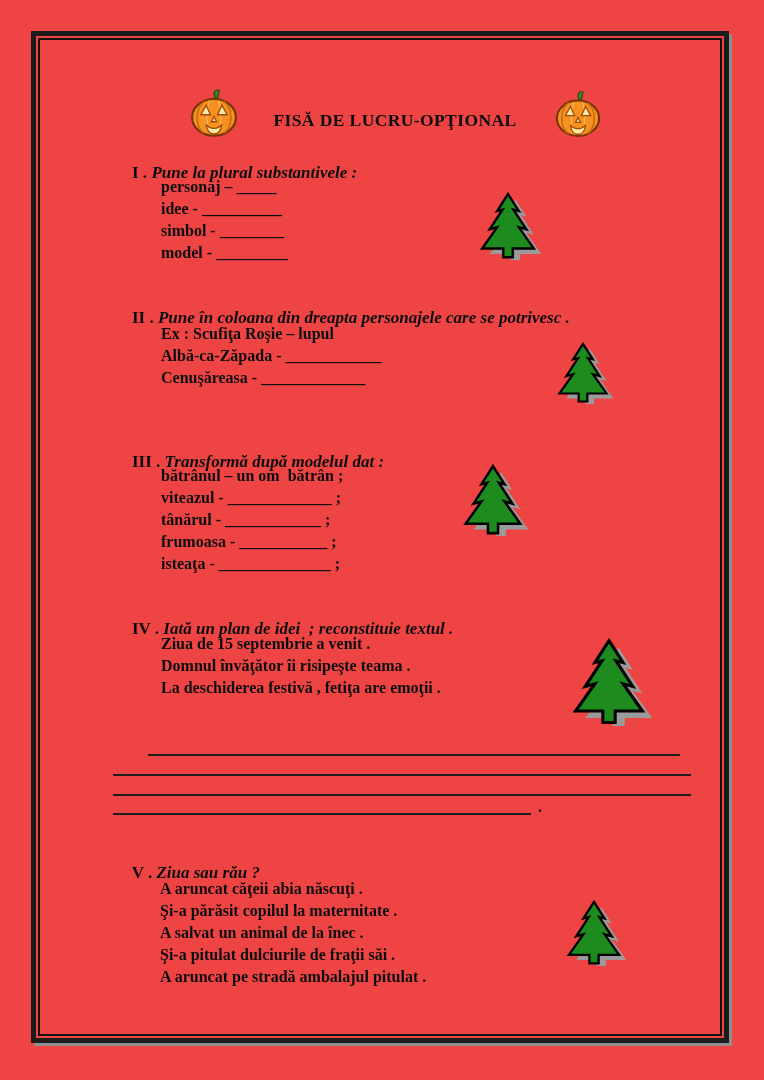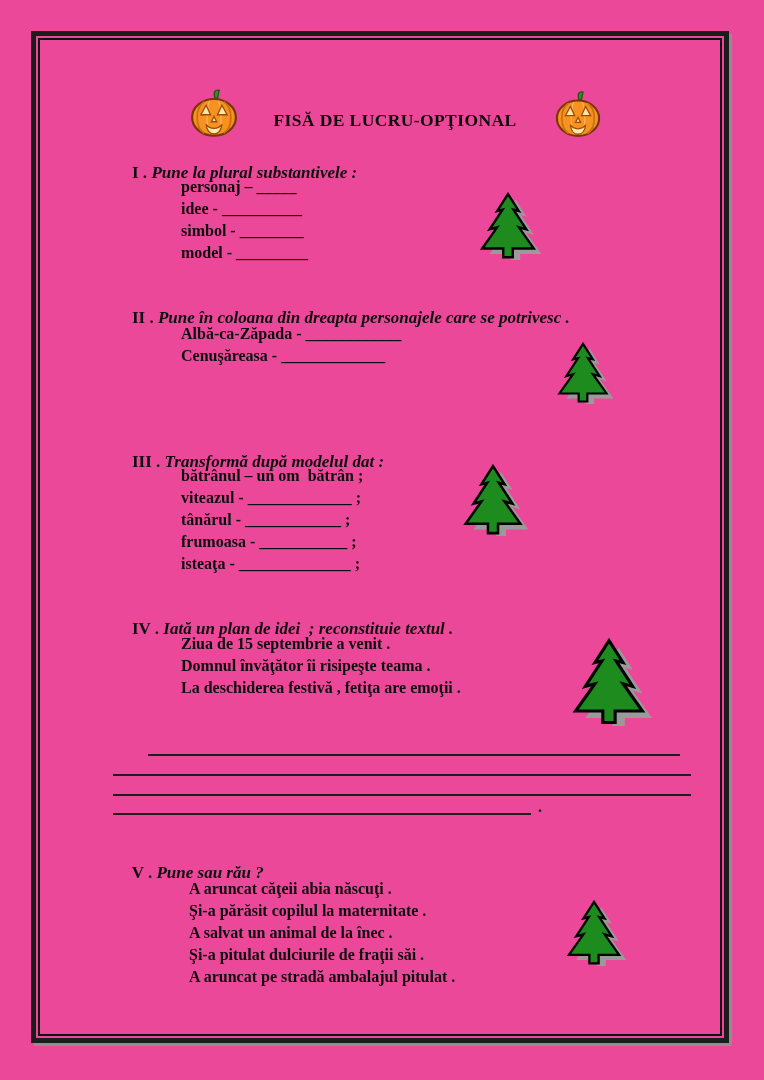--- a/index.html
+++ b/index.html
@@ -4,21 +4,21 @@
 <style>
   * { margin: 0; padding: 0; box-sizing: border-box; }
   html, body { width: 764px; height: 1080px; }
   body {
     font-family: "Liberation Serif", "DejaVu Serif", serif;
     background: #ffffff;
     color: #0d0d0d;
     position: relative;
     overflow: hidden;
   }
-  .sheet { position: absolute; inset: 0; background: #ec4899; }
+  .sheet { position: absolute; inset: 0; background: #ef4444; }
 
   
   .frame {
     position: absolute;
     left: 31px; top: 31px;
     width: 698px; height: 1012px;
     border: 5px solid #1c1c1c;
     box-shadow: 3px 3px 0 #8f8f8f;
   }
   .frame::before {
@@ -39,21 +39,21 @@
   }
 
   .heading {
     font-size: 17px; font-weight: bold; line-height: 24px;
     white-space: pre;
   }
   .heading .numeral { font-style: normal; }
   .heading .htext  { font-style: italic; }
 
   .items { font-size: 16px; font-weight: bold; }
-  .items .item { line-height: 22px; white-space: pre; margin-left: 20px; }
+  .items .item { line-height: 22px; white-space: pre; }
 
   .ans-line {
     border-bottom: 2px solid #1d1d1d;
     height: 0;
   }
   .ans-period {
     font-size: 16px; font-weight: bold;
   }
 
   svg { display: block; }
@@ -105,20 +105,21 @@
     <svg viewBox="0 0 100 100" width="80" height="68" aria-hidden="true">
       <path d="M50 3 L66 28 L58 26 L77 55 L66 52 L88 83 L57 83 L57 96 L43 96 L43 83 L12 83 L34 52 L23 55 L42 26 L34 28 Z" fill="#9a9a9a" transform="translate(11,8)"></path>
       <path d="M50 3 L66 28 L58 26 L77 55 L66 52 L88 83 L57 83 L57 96 L43 96 L43 83 L12 83 L34 52 L23 55 L42 26 L34 28 Z" fill="#1e8b1e" stroke="#000" stroke-width="3.5"></path>
     </svg>
   </div>
 
   <div class="abs heading" style="left:115px; top:282px;">
     <span class="numeral">II . </span><span class="htext">Pune în coloana din dreapta personajele care se potrivesc .</span>
   </div>
   <div class="abs items" style="left:161px; top:323px;">
+    <div class="item">Ex : Scufiţa Roşie – lupul</div>
     <div class="item">Albă-ca-Zăpada - ____________</div>
     <div class="item">Cenuşăreasa - _____________</div>
   </div>
   <div class="abs" style="left:548px; top:342px; width:70px; height:62px;">
     <svg viewBox="0 0 100 100" width="70" height="62" aria-hidden="true">
       <path d="M50 3 L66 28 L58 26 L77 55 L66 52 L88 83 L57 83 L57 96 L43 96 L43 83 L12 83 L34 52 L23 55 L42 26 L34 28 Z" fill="#9a9a9a" transform="translate(11,8)"></path>
       <path d="M50 3 L66 28 L58 26 L77 55 L66 52 L88 83 L57 83 L57 96 L43 96 L43 83 L12 83 L34 52 L23 55 L42 26 L34 28 Z" fill="#1e8b1e" stroke="#000" stroke-width="3.5"></path>
     </svg>
   </div>
 
@@ -154,23 +155,23 @@
     </svg>
   </div>
 
   <div class="abs ans-line" style="left:148px; top:754px; width:532px;"></div>
   <div class="abs ans-line" style="left:113px; top:774px; width:578px;"></div>
   <div class="abs ans-line" style="left:113px; top:794px; width:578px;"></div>
   <div class="abs ans-line" style="left:113px; top:813px; width:418px;"></div>
   <div class="abs ans-period" style="left:538px; top:798px;">.</div>
 
   <div class="abs heading" style="left:115px; top:837px;">
-    <span class="numeral">V . </span><span class="htext">Pune sau rău ?</span>
+    <span class="numeral">V . </span><span class="htext">Ziua sau rău ?</span>
   </div>
-  <div class="abs items" style="left:169px; top:878px;">
+  <div class="abs items" style="left:160px; top:878px;">
     <div class="item">A aruncat căţeii abia născuţi .</div>
     <div class="item">Şi-a părăsit copilul la maternitate .</div>
     <div class="item">A salvat un animal de la înec .</div>
     <div class="item">Şi-a pitulat dulciurile de fraţii săi .</div>
     <div class="item">A aruncat pe stradă ambalajul pitulat .</div>
   </div>
   <div class="abs" style="left:558px; top:900px; width:72px; height:66px;">
     <svg viewBox="0 0 100 100" width="72" height="66" aria-hidden="true">
       <path d="M50 3 L66 28 L58 26 L77 55 L66 52 L88 83 L57 83 L57 96 L43 96 L43 83 L12 83 L34 52 L23 55 L42 26 L34 28 Z" fill="#9a9a9a" transform="translate(11,8)"></path>
       <path d="M50 3 L66 28 L58 26 L77 55 L66 52 L88 83 L57 83 L57 96 L43 96 L43 83 L12 83 L34 52 L23 55 L42 26 L34 28 Z" fill="#1e8b1e" stroke="#000" stroke-width="3.5"></path>

